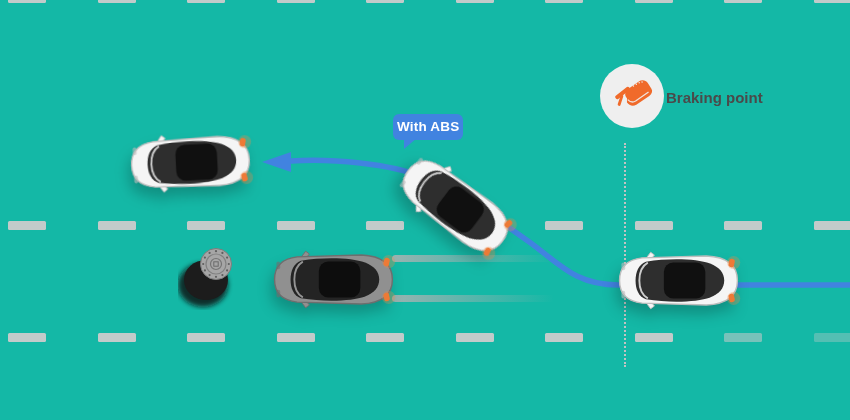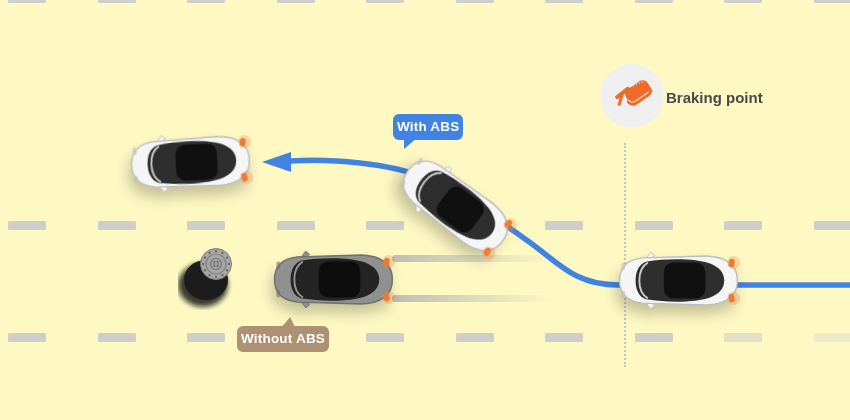--- a/index.html
+++ b/index.html
@@ -1,18 +1,18 @@
 <!DOCTYPE html>
 <html style="--c-abs-blue: #4183E0; --c-without-abs-tan: #AD9172; --c-braking-orange: #F06A2A; --c-icon-circle-bg: #EFEFEF; --c-lane-dash-gray: #CBCBCB; --c-label-text: #4A4A4A; --c-taillight-orange: #ED7A36;"><head>
 <meta charset="utf-8">
 <style>
   html,body { margin:0; padding:0; background:#ffffff; }
   .stage {
     position:relative; width:850px; height:420px; overflow:hidden;
-    background:#fef9c3;
+    background:#14b8a6;
     font-family:"Liberation Sans", sans-serif;
   }
 
   
   .dash {
     position:absolute; width:38px; height:9px; border-radius:1.5px;
     background:var(--c-lane-dash-gray,#cbcbcb); z-index:1;
   }
 
   
@@ -210,15 +210,14 @@
         <use href="#car-top"></use>
       </svg>
   </div>
   <div class="car car-white car-braking">
     <svg viewBox="0 0 140 62">
         <use href="#car-top"></use>
       </svg>
   </div>
 
   <div class="badge badge-blue">With ABS</div>
-  <div class="badge badge-tan">Without ABS</div>
 
 </div>
 
 </body></html>

